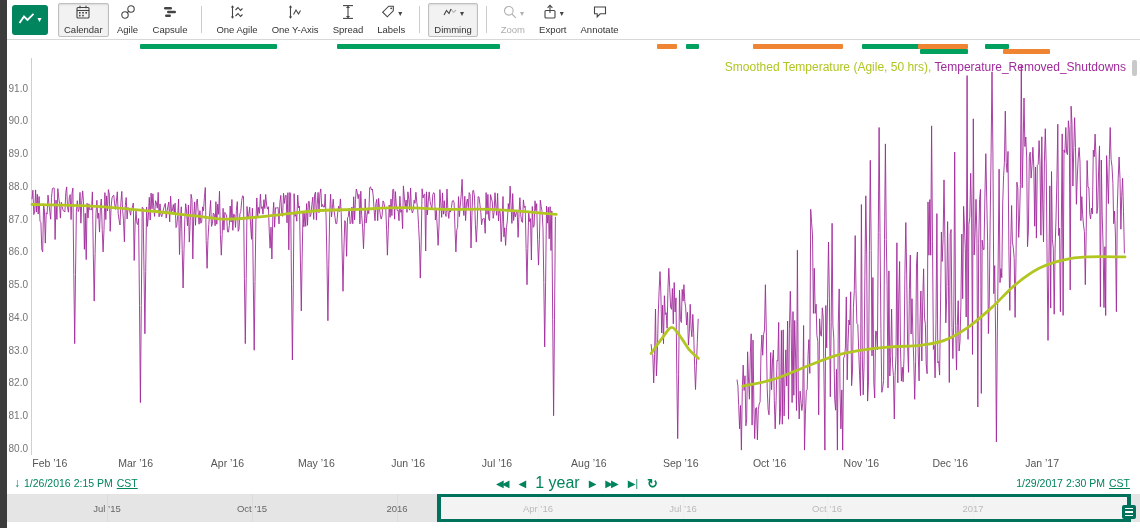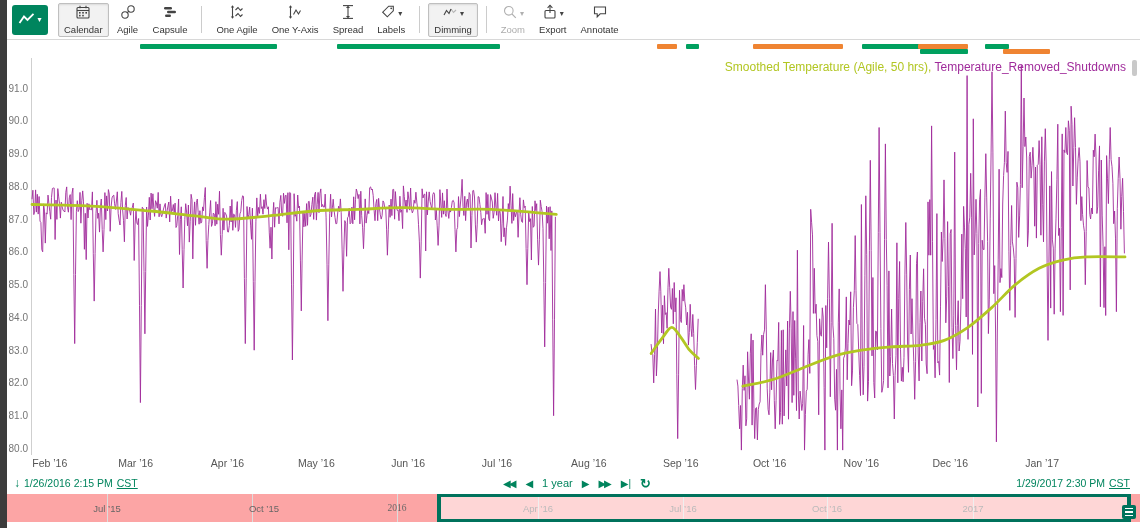--- a/index.html
+++ b/index.html
@@ -32,23 +32,23 @@
 
 .bottom-bar{position:absolute;left:0;top:473px;width:1140px;height:20px;background:#fff;display:flex;align-items:center;justify-content:space-between;padding:0 10px 0 14px;z-index:5}
 .bottom-bar,.bottom-bar a{color:#00845d}
 .range-side{font-size:10.5px;display:flex;align-items:center;gap:4px}
 .range-side a{text-decoration:underline;cursor:pointer}
 .dl{font-size:12px;font-weight:bold;cursor:pointer}
 .range-nav{display:flex;align-items:center;gap:9px;font-size:10px}
 .nav-ic{cursor:pointer;user-select:none}
 .nav-ic.dbl{letter-spacing:-2px;padding-right:2px}
 .nav-ic.refresh{font-size:13px;font-weight:bold}
-.nav-duration{font-size:11px;cursor:pointer;display:flex;align-items:center;gap:2px}
-
-.timeline{position:absolute;left:0;top:494px;width:1140px;height:28px;background:#fca5a5;z-index:4}
+.nav-duration{font-size:16px;cursor:pointer;display:flex;align-items:center;gap:2px}
+
+.timeline{position:absolute;left:0;top:494px;width:1140px;height:28px;background:#e5e5e5;z-index:4}
 .tl-tickline{position:absolute;top:0;width:1px;height:28px;background:#dcdcdc}
 .tl-label{position:absolute;top:9px;transform:translateX(-50%);font-size:9.5px;color:#666;white-space:nowrap}
 .tl-selection{position:absolute;top:0;height:28px;border-top:3px solid #00725c;border-bottom:3px solid #00725c;background:rgba(255,255,255,.55);cursor:grab}
 .tl-handle{position:absolute;top:-3px;width:4px;height:28px;background:#00725c;cursor:ew-resize}
 .tl-handle.left{left:0}
 .tl-handle.right{right:0}
 .tl-grip{position:absolute;right:4px;top:11px;width:14px;height:14px;background:#00725c;border-radius:2px;cursor:pointer}
 .tl-grip::before{content:"";position:absolute;left:3px;top:3px;width:8px;height:8px;background:repeating-linear-gradient(0deg,#fff 0 1.5px,transparent 1.5px 3.5px)}
 </style>
 </head>
@@ -306,23 +306,23 @@
     <span>1/29/2017 2:30 PM</span>
     <a>CST</a>
   </div>
 </div>
 
 <div class="timeline">
   <div class="tl-ticks">
       <div class="tl-tickline" style="left: 107px;"></div>
       <div class="tl-label" style="left: 107px;">Jul ’15</div>
       <div class="tl-tickline" style="left: 252px;"></div>
-      <div class="tl-label" style="left: 264px; text-align: center;">Oct ’15</div>
+      <div class="tl-label" style="left: 252px; text-align: center;">Oct ’15</div>
       <div class="tl-tickline" style="left: 397px;"></div>
-      <div class="tl-label" style="left: 397px; font-family: Liberation Serif, serif;">2016</div>
+      <div class="tl-label" style="left: 397px;">2016</div>
       <div class="tl-tickline" style="left: 538px;"></div>
       <div class="tl-label" style="left: 538px;">Apr ’16</div>
       <div class="tl-tickline" style="left: 683px;"></div>
       <div class="tl-label" style="left: 683px;">Jul ’16</div>
       <div class="tl-tickline" style="left: 827px;"></div>
       <div class="tl-label" style="left: 827px;">Oct ’16</div>
       <div class="tl-tickline" style="left: 973px;"></div>
       <div class="tl-label" style="left: 973px;">2017</div>
     </div>
   <div class="tl-selection" style="left: 437px; width: 694px;">

